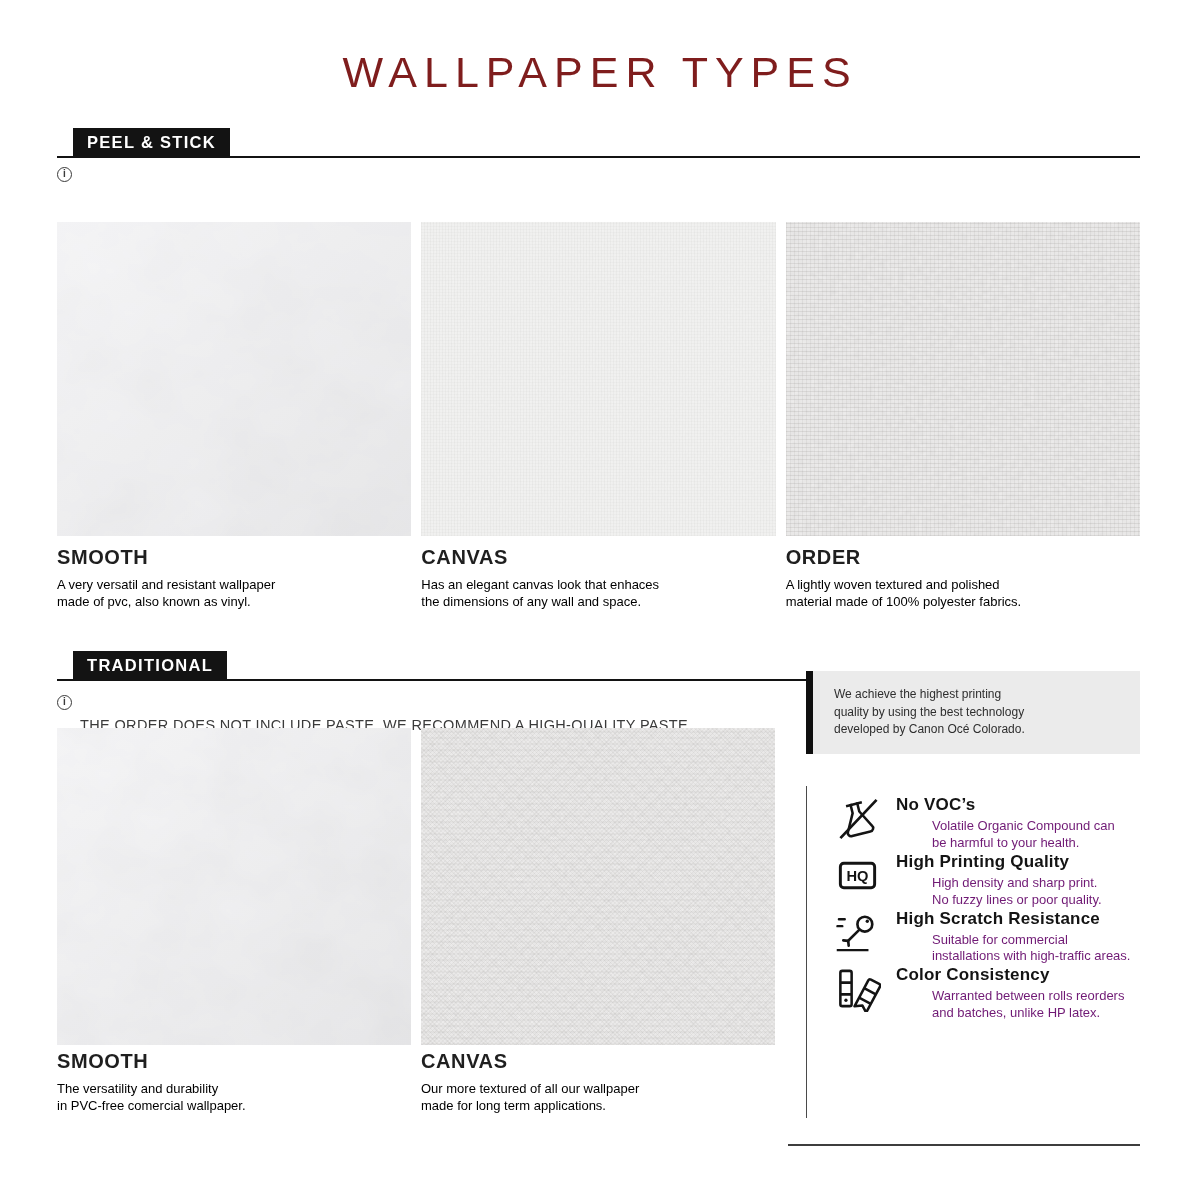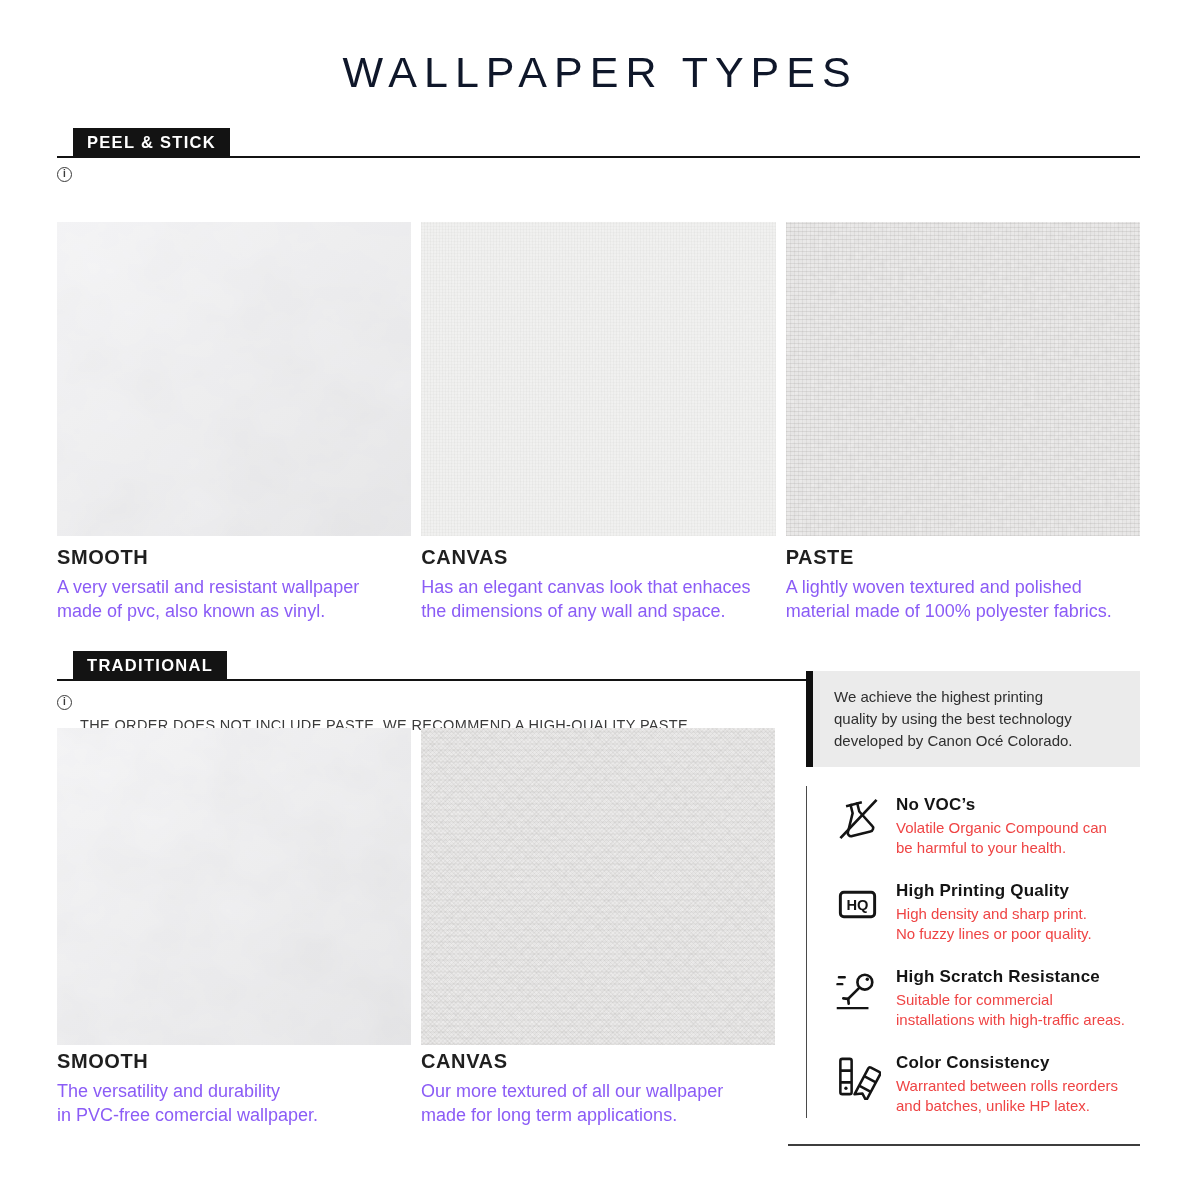--- a/index.html
+++ b/index.html
@@ -2,21 +2,21 @@
 <html><head>
 <meta charset="utf-8">
 <style>
   * { margin:0; padding:0; box-sizing:border-box; }
   html,body { background:#ffffff; }
   body { font-family:"Liberation Sans","DejaVu Sans",sans-serif; color:#1c1c1c; }
   .page { position:relative; width:1200px; height:1200px; background:#fff; overflow:hidden; }
 
   
   .title { position:absolute; top:48px; left:0; width:100%; text-align:center;
-           font-size:43px; font-weight:500; letter-spacing:7px; color:#0f172a; }
+           font-size:43px; font-weight:500; letter-spacing:7px; color:#7f1d1d; }
 
   
   .section-head { position:absolute; left:57px; width:1083px; border-bottom:2.5px solid #131313; line-height:0;padding-left:16px; }
   .badge { display:inline-block; background:#131313; color:#ffffff; font-size:16.5px; font-weight:700;
            letter-spacing:1.3px; line-height:1; padding:6px 14px 5px; }
   .head-peel { top:128px; }
   .head-trad { top:651px; }
 
   
   .note { position:absolute; left:57px; padding-left:23px; font-size:14.5px; font-weight:500;
@@ -48,34 +48,34 @@
   .t-rough .weave { background:
       repeating-linear-gradient(45deg,  rgba(122,120,115,0.07) 0 1px, rgba(255,255,255,0) 1px 3px),
       repeating-linear-gradient(-45deg, rgba(122,120,115,0.07) 0 1px, rgba(255,255,255,0) 1px 3px),
       repeating-linear-gradient(0deg,   rgba(122,120,115,0.06) 0 2px, rgba(255,255,255,0) 2px 6px); }
 
   
   .caps { position:absolute; display:grid; gap:10px; }
   .caps-1 { left:57px; top:546px; width:1083px; grid-template-columns:repeat(3,1fr); }
   .caps-2 { left:57px; top:1050px; width:718px; grid-template-columns:repeat(2,1fr); }
   .cap h3 { font-size:20px; font-weight:700; letter-spacing:0.6px; color:#1f1f1f; margin:0 0 7px; }
-  .cap p  { font-size:18px; color:#8b5cf6; line-height:1.32; white-space:pre-line; }
+  .cap p  { font-size:13px; color:#000000; line-height:1.32; white-space:pre-line; }
 
   
   .quote { position:absolute; left:806px; top:671px; width:334px; background:#ebebeb;
            border-left:7px solid #0f0f0f; padding:15px 18px 15px 21px;
-           font-size:15px; color:#2e2e2e; line-height:1.47; white-space:pre-line; }
+           font-size:12px; color:#2e2e2e; line-height:1.47; white-space:pre-line; }
   .features { position:absolute; left:806px; top:786px; width:338px; min-height:332px;
            border-left:1.5px solid #4a4a4a; padding:9px 0 0 27px;
-           display:flex; flex-direction:column; gap:24px; }
+           display:flex; flex-direction:column; }
   .feature { display:flex; gap:15px; align-items:flex-start; }
   .f-icon { width:47px; height:47px; flex:none;text-decoration:underline; }
   .f-icon svg { width:100%; height:100%; display:block; }
   .f-text h4 { font-size:17px; font-weight:700; color:#141414; margin:0 0 3px; letter-spacing:0.2px; }
-  .f-text p  { font-size:15px; color:#ef4444; line-height:1.3; white-space:pre-line; }
+  .f-text p  { font-size:13px; color:#701a75; line-height:1.3; white-space:pre-line;margin-left:36px; }
   .bottom-rule { position:absolute; left:788px; top:1144px; width:352px; border-top:2px solid #3d3d3d; }
 
   .defs { position:absolute; width:0; height:0; overflow:hidden; }
 </style>
 </head>
 <body>
 
 <div class="page">
 
   <div class="title">WALLPAPER TYPES</div>
@@ -113,21 +113,21 @@
       <h3>SMOOTH</h3>
       <p>A very versatil and resistant wallpaper
 made of pvc, also known as vinyl.</p>
     </div>
     <div class="cap">
       <h3>CANVAS</h3>
       <p>Has an elegant canvas look that enhaces
 the dimensions of any wall and space.</p>
     </div>
     <div class="cap">
-      <h3>PASTE</h3>
+      <h3>ORDER</h3>
       <p>A lightly woven textured and polished
 material made of 100% polyester fabrics.</p>
     </div>
   </div>
 
   <div class="section-head head-trad">
     <span class="badge">TRADITIONAL</span>
   </div>
   <div class="note note-trad">
     <i class="info-circle">i</i><span>THE ORDER DOES NOT INCLUDE PASTE. WE RECOMMEND A HIGH-QUALITY PASTE.</span>

